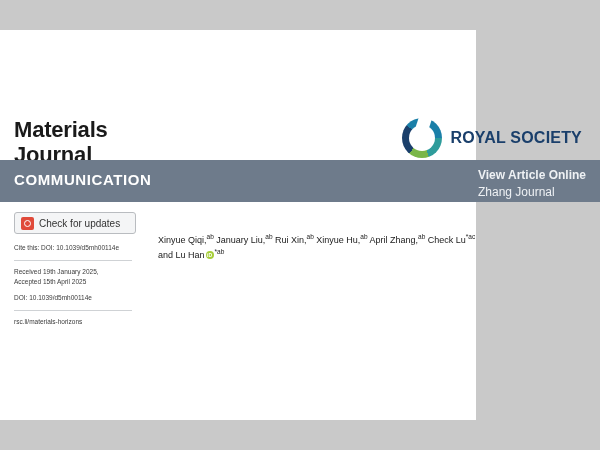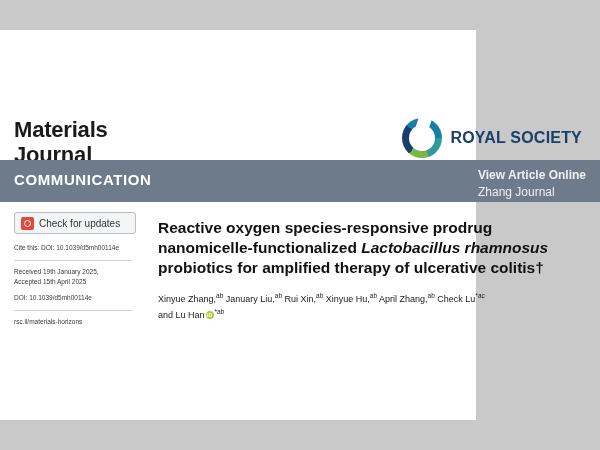--- a/index.html
+++ b/index.html
@@ -262,17 +262,16 @@
       <div class="rule"></div>
       <div>Received 19th January 2025,</div>
       <div class="blk">Accepted 15th April 2025</div>
       <div class="blk">DOI: 10.1039/d5mh00114e</div>
       <div class="rule"></div>
       <div class="url">rsc.li/materials-horizons</div>
     </div>
   </div>
 
   <div class="article">
-    <h1 class="art-title"><span>Reactive oxygen species-responsive prodrug nanomicelle-functionalized </span><em>Lactobacillus rhamnosus</em><span> probiotics for amplified therapy of ulcerative colitis†</span></h1>
-    <div class="authors"><span>Xinyue Zhang,</span><sup>ab</sup><span> January Liu,</span><sup>ab</sup><span> Rui Xin,</span><sup>ab</sup><span> Xinyue Hu,</span><sup>ab</sup><span> April Zhang,</span><sup>ab</sup><span> Check Lu</span><sup>*ac</sup><br><span>and Lu Han</span><span class="orcid"></span><sup>*ab</sup></div>
+    <div class="authors"><span>Xinyue Qiqi,</span><sup>ab</sup><span> January Liu,</span><sup>ab</sup><span> Rui Xin,</span><sup>ab</sup><span> Xinyue Hu,</span><sup>ab</sup><span> April Zhang,</span><sup>ab</sup><span> Check Lu</span><sup>*ac</sup><br><span>and Lu Han</span><span class="orcid"></span><sup>*ab</sup></div>
   </div>
 
 </div>
 
 </body></html>

